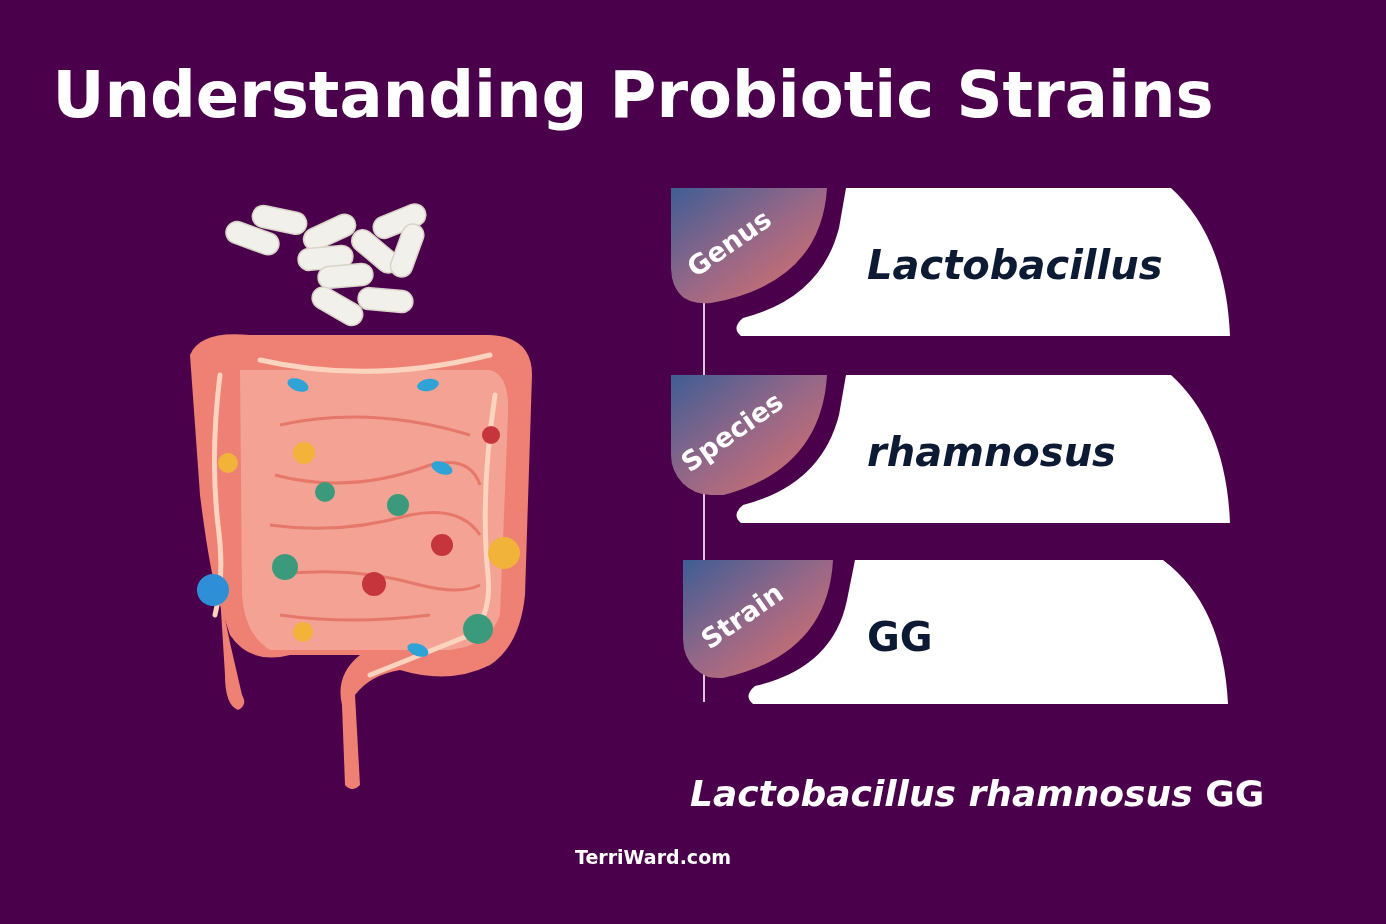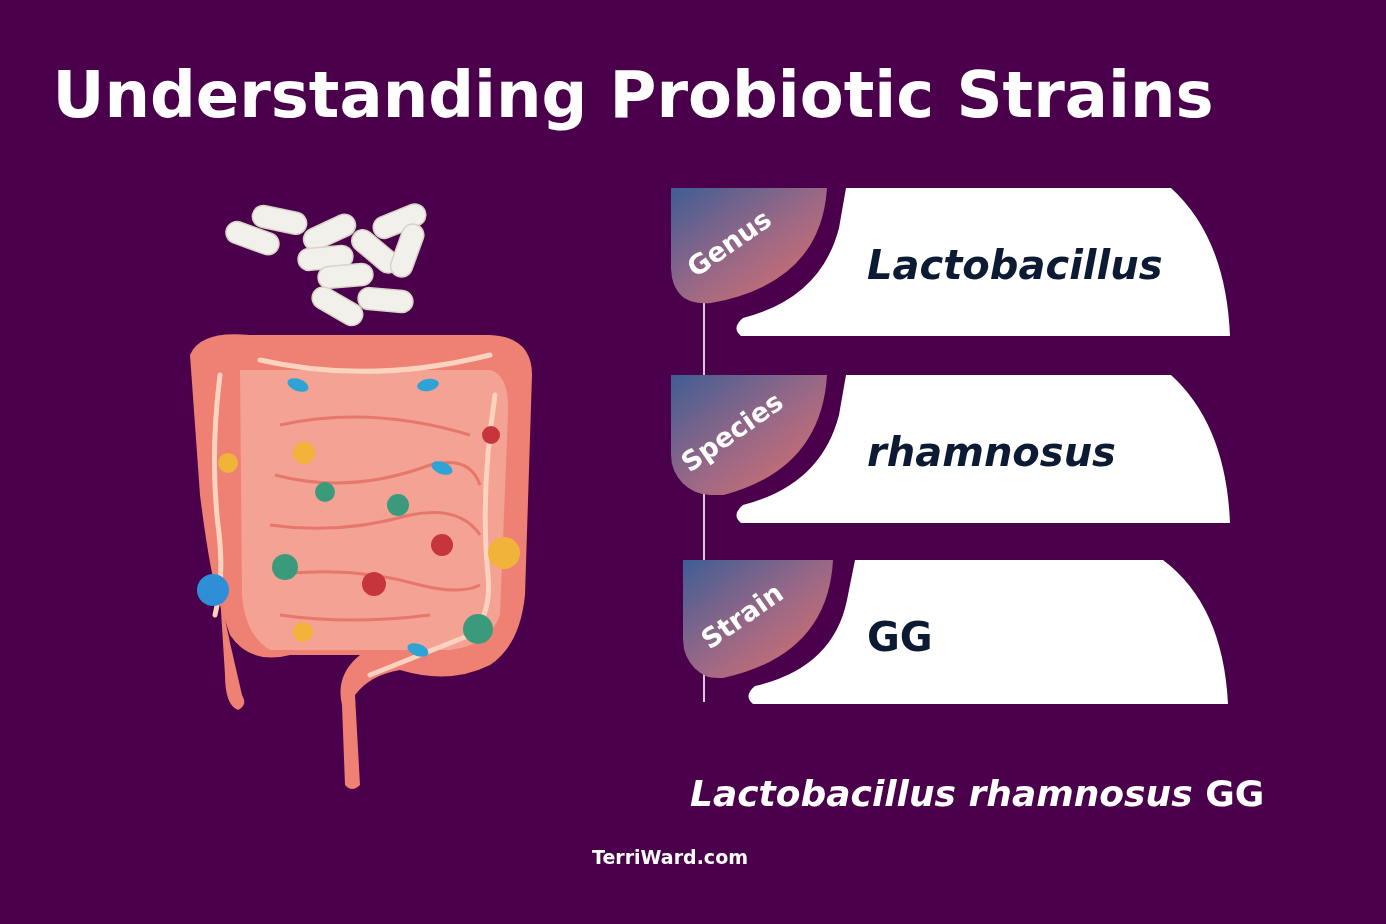--- a/index.html
+++ b/index.html
@@ -7,21 +7,21 @@
   .title{position:absolute;left:0;top:58px;width:1266px;text-align:center;color:#fff;font-weight:bold;font-size:64px;letter-spacing:0px;margin:0;}
   .illustration{position:absolute;left:170px;top:195px;width:380px;height:600px;}
   .connector{position:absolute;left:703px;top:300px;width:2px;height:402px;background:#d9c9d9;}
   .card{position:absolute;}
   .card .value{position:absolute;color:#0d1a33;font-weight:bold;font-size:40px;}
   .card .value.italic{font-style:italic;}
   .card .tab{position:absolute;width:156px;height:120px;border-radius:0 0 0 40px;border-top-right-radius:0;overflow:hidden;}
   .card .tab-label{position:absolute;color:#fff;font-weight:bold;font-size:27px;transform-origin:left bottom;transform:rotate(-35deg);white-space:nowrap;}
   .fullname{position:absolute;left:690px;top:745px;color:#fff;font-size:36px;font-weight:bold;white-space:nowrap;margin-top:28px;}
   .fullname .it{font-style:italic;}
-  .footer{position:absolute;left:17px;top:846px;width:1306px;text-align:center;color:#fff;font-weight:bold;font-size:19px;}
+  .footer{position:absolute;left:0;top:846px;width:1306px;text-align:center;color:#fff;font-weight:bold;font-size:19px;}
 </style>
 </head>
 <body>
 
 <h1 class="title">Understanding Probiotic Strains</h1>
 
 <svg class="illustration" viewBox="0 0 380 600" xmlns="http://www.w3.org/2000/svg">
   <g fill="#f2f0ea" stroke="#d8d4c8" stroke-width="1.5">
     <rect x="55" y="32" width="55" height="22" rx="11" transform="rotate(20 82 43)"></rect>
     <rect x="82" y="14" width="55" height="22" rx="11" transform="rotate(12 110 25)"></rect>

